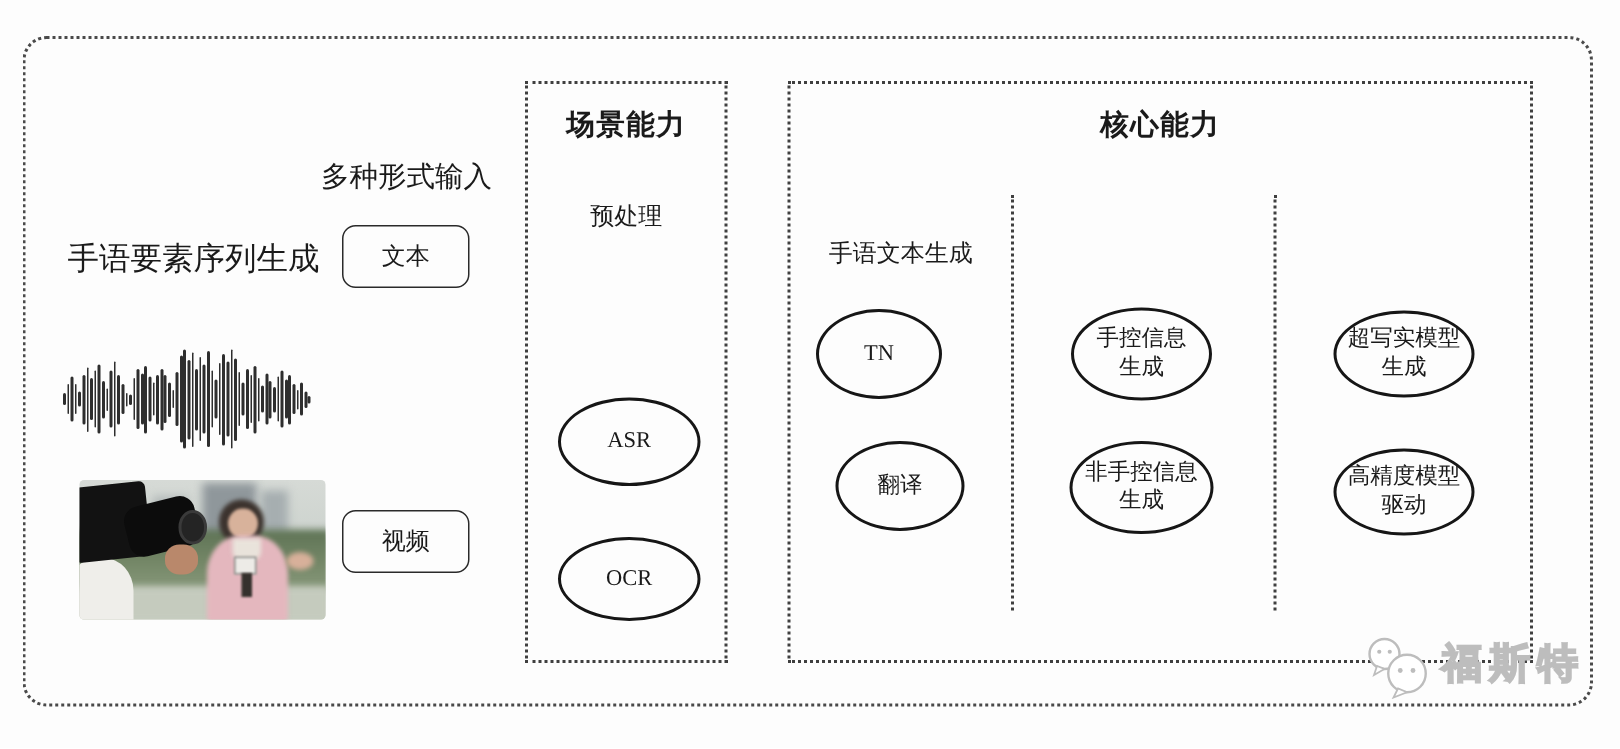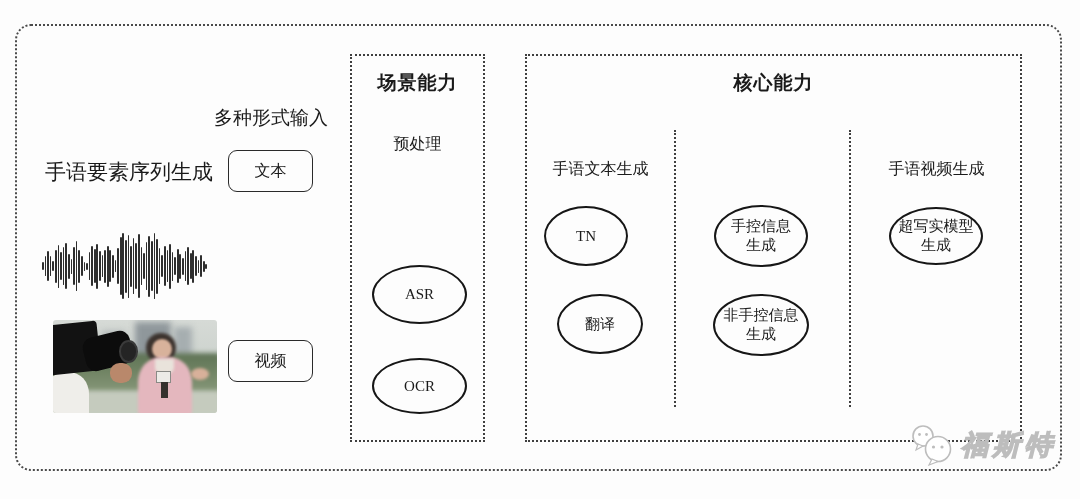--- a/index.html
+++ b/index.html
@@ -60,21 +60,21 @@
   .p-vneck { left:62%; top:42%; width:12%; height:16%; background:#e9e3db; border-radius:0 0 40% 40%; filter:blur(1.4px); }
   .p-miccube { left:63%; top:55%; width:9%; height:13%; background:#edebe7; border:1px solid #8a8a86; filter:blur(0.7px); }
   .p-michandle { left:66%; top:67%; width:4%; height:17%; background:#35312d; filter:blur(0.7px); }
   .p-handr { left:84%; top:52%; width:11%; height:13%; background:#d8b09a; border-radius:50%; filter:blur(1.6px); }
   .p-shoulder { left:-5%; top:56%; width:27%; height:52%; background:#efeeea; border-radius:45% 45% 0 0; }
   .p-cambody { left:-3%; top:3%; width:31%; height:54%; background:#121212; border-radius:8%; transform:rotate(-6deg); }
   .p-lens { left:19%; top:15%; width:29%; height:37%; background:#0c0c0c; border-radius:10px; transform:rotate(-14deg); }
   .p-lensrim { left:40%; top:21%; width:12%; height:25%; background:#242424; border:2px solid #3a3a3a; border-radius:50%; }
   .p-hand { left:35%; top:46%; width:13%; height:22%; background:#b9886b; border-radius:45%; filter:blur(0.5px); }
 
-  .watermark { position:absolute; left:910px; top:424px; display:flex; align-items:center; gap:7px; z-index:5;font-style:italic; }
+  .watermark { position:absolute; left:910px; top:424px; display:flex; gap:7px; z-index:5; }
   .wm-text { font-size:27px; font-weight:bold; letter-spacing:5px; color:#ffffff;
     -webkit-text-stroke:1.3px #bdbdbd; text-shadow:0 0 1px #cfcfcf; white-space:nowrap; }
 </style>
 </head>
 <body>
 
 <div class="canvas">
 
   <div class="outer-border"></div>
 
@@ -206,24 +206,27 @@
         <span>手控信息</span>
         <span>生成</span>
       </div>
       <div class="ellipse" style="left:39px; top:238px; width:96px; height:62px;">
         <span>非手控信息</span>
         <span>生成</span>
       </div>
     </div>
 
     <div class="col col-3">
-      <div class="col-header">手语视频生成</div>
       <div class="ellipse" style="left:40px; top:151px; width:94px; height:58px;">
         <span>超写实模型</span>
         <span>生成</span>
+      </div>
+      <div class="ellipse" style="left:40px; top:243px; width:94px; height:58px;">
+        <span>高精度模型</span>
+        <span>驱动</span>
       </div>
     </div>
   </div>
 
   <div class="watermark">
     <svg width="44" height="42" viewBox="0 0 44 42">
       <circle cx="13" cy="12" r="10" fill="#ffffff" stroke="#bdbdbd" stroke-width="1.6"></circle>
       <path d="M8 20 L6 26 L13 22 Z" fill="#ffffff" stroke="#bdbdbd" stroke-width="1.2"></path>
       <circle cx="9.5" cy="10.5" r="1.4" fill="#bdbdbd"></circle>
       <circle cx="16.5" cy="10.5" r="1.4" fill="#bdbdbd"></circle>

